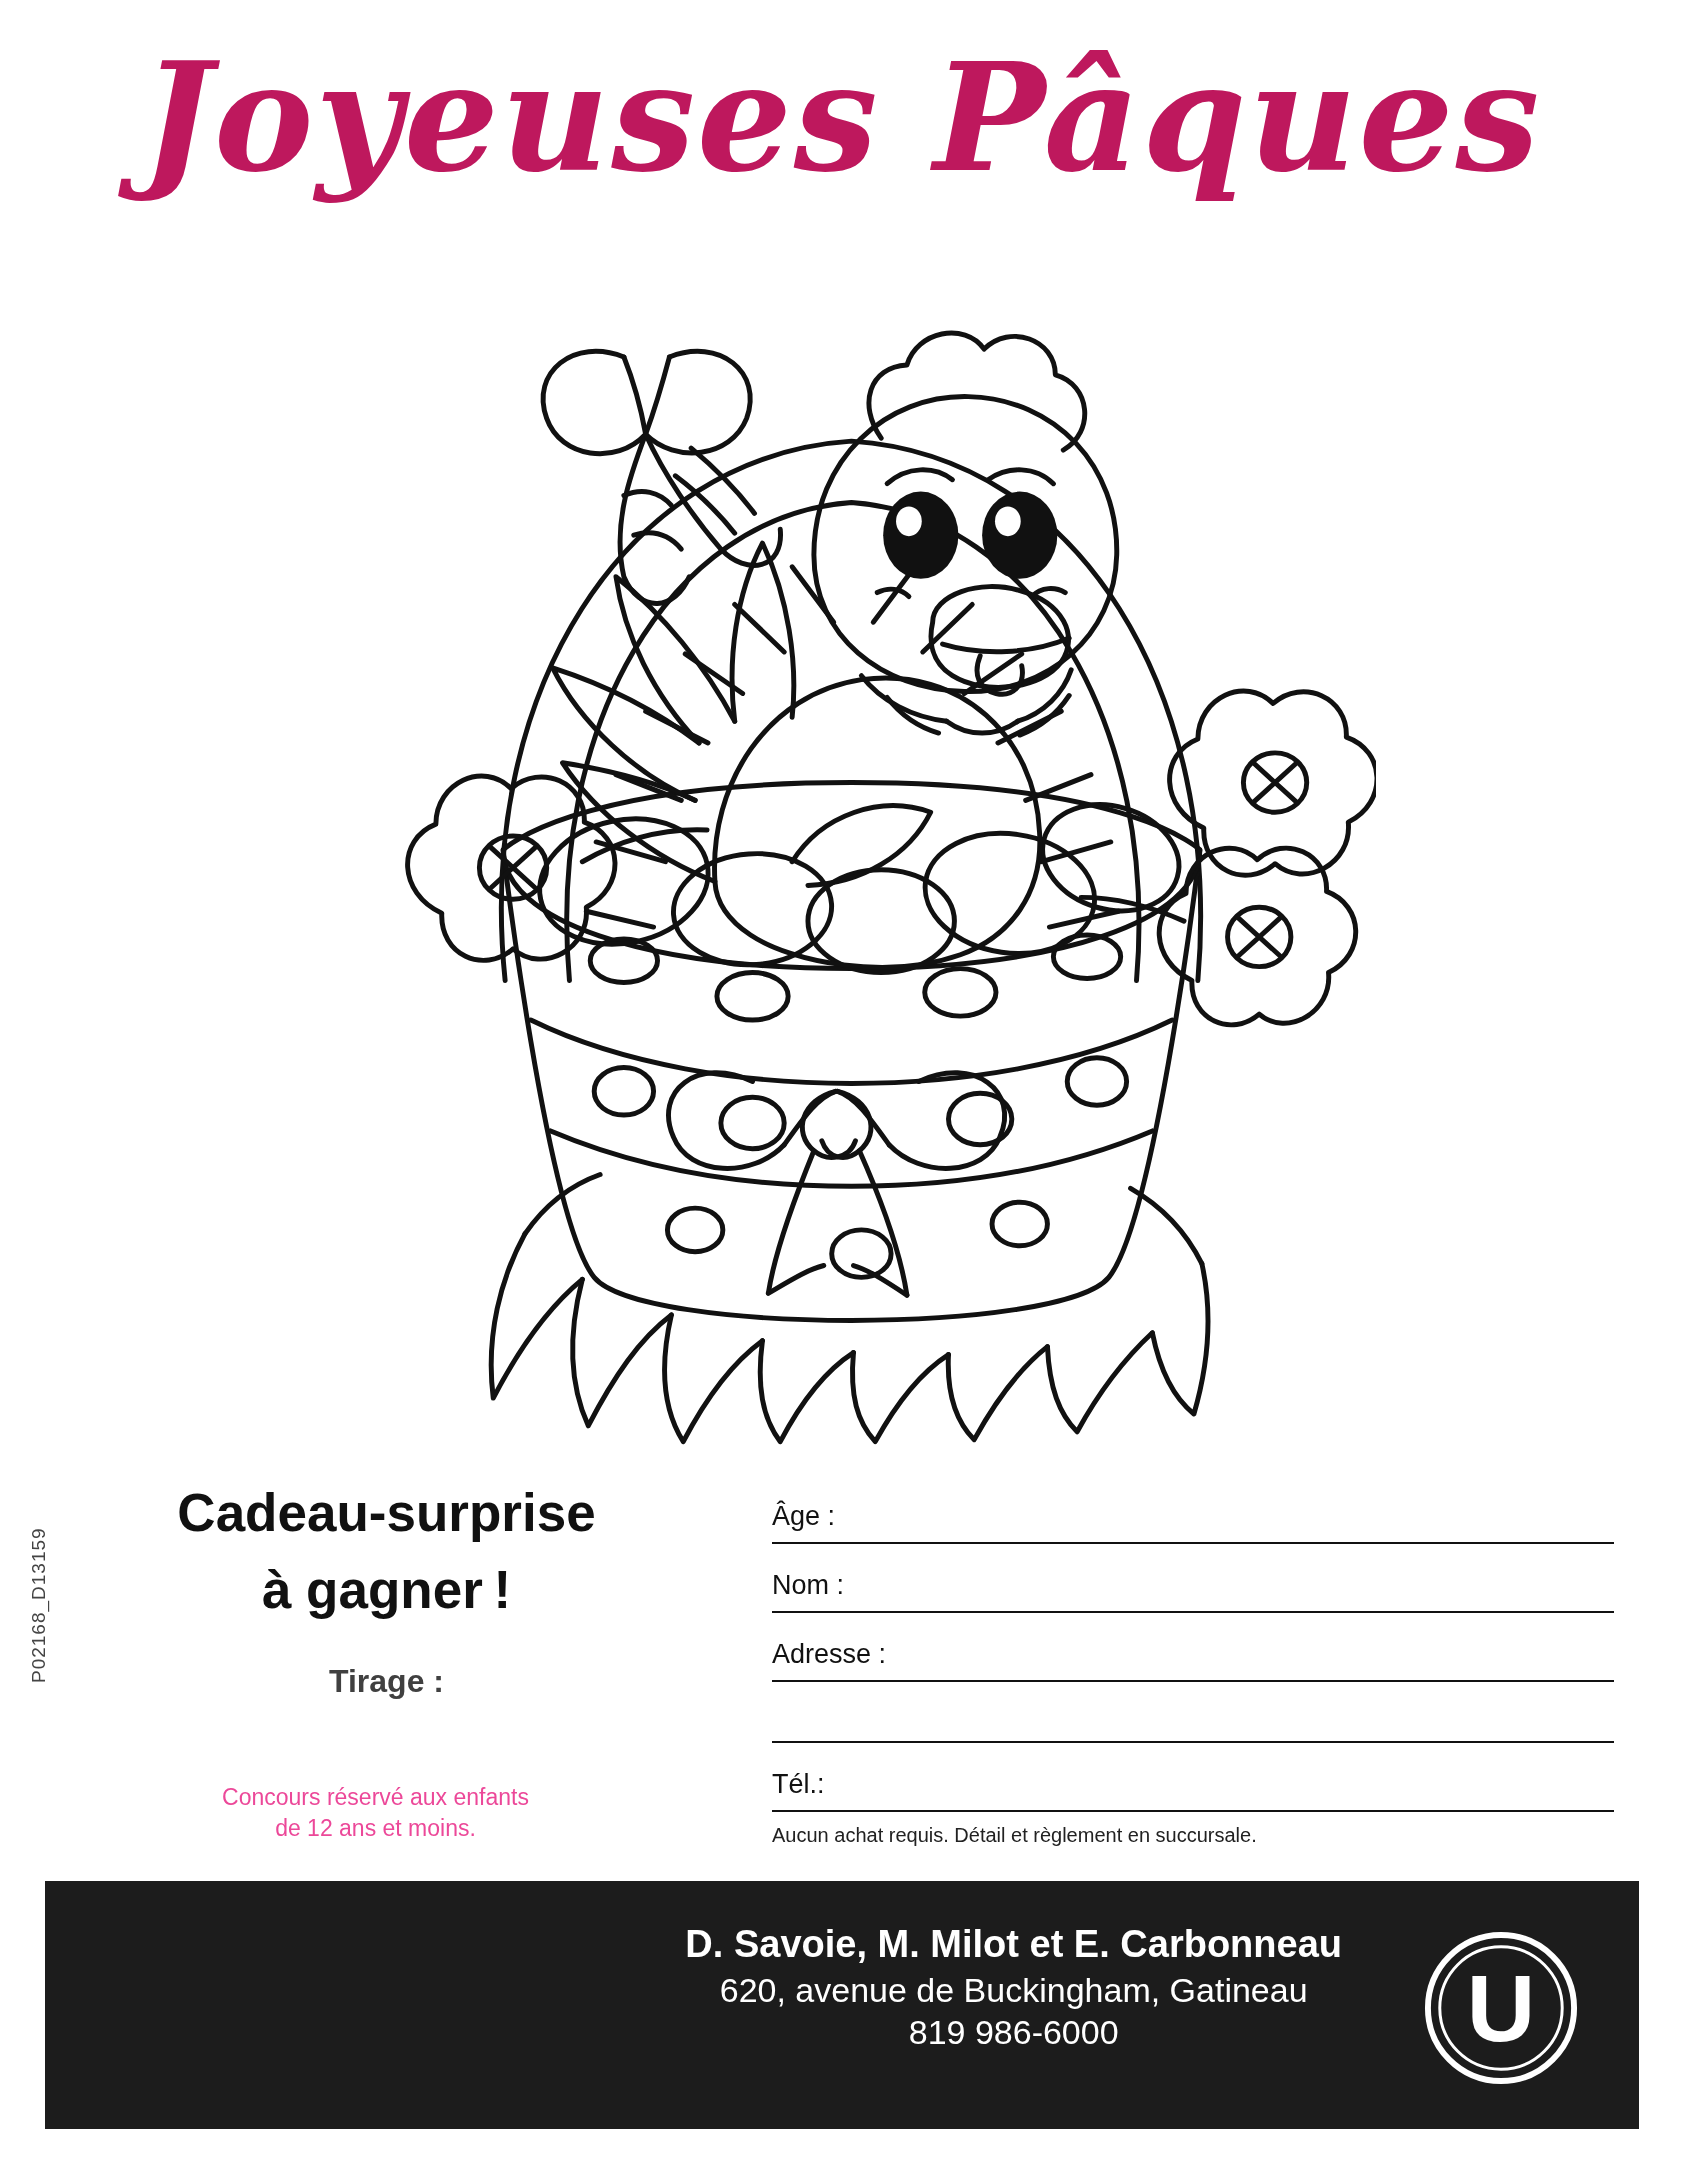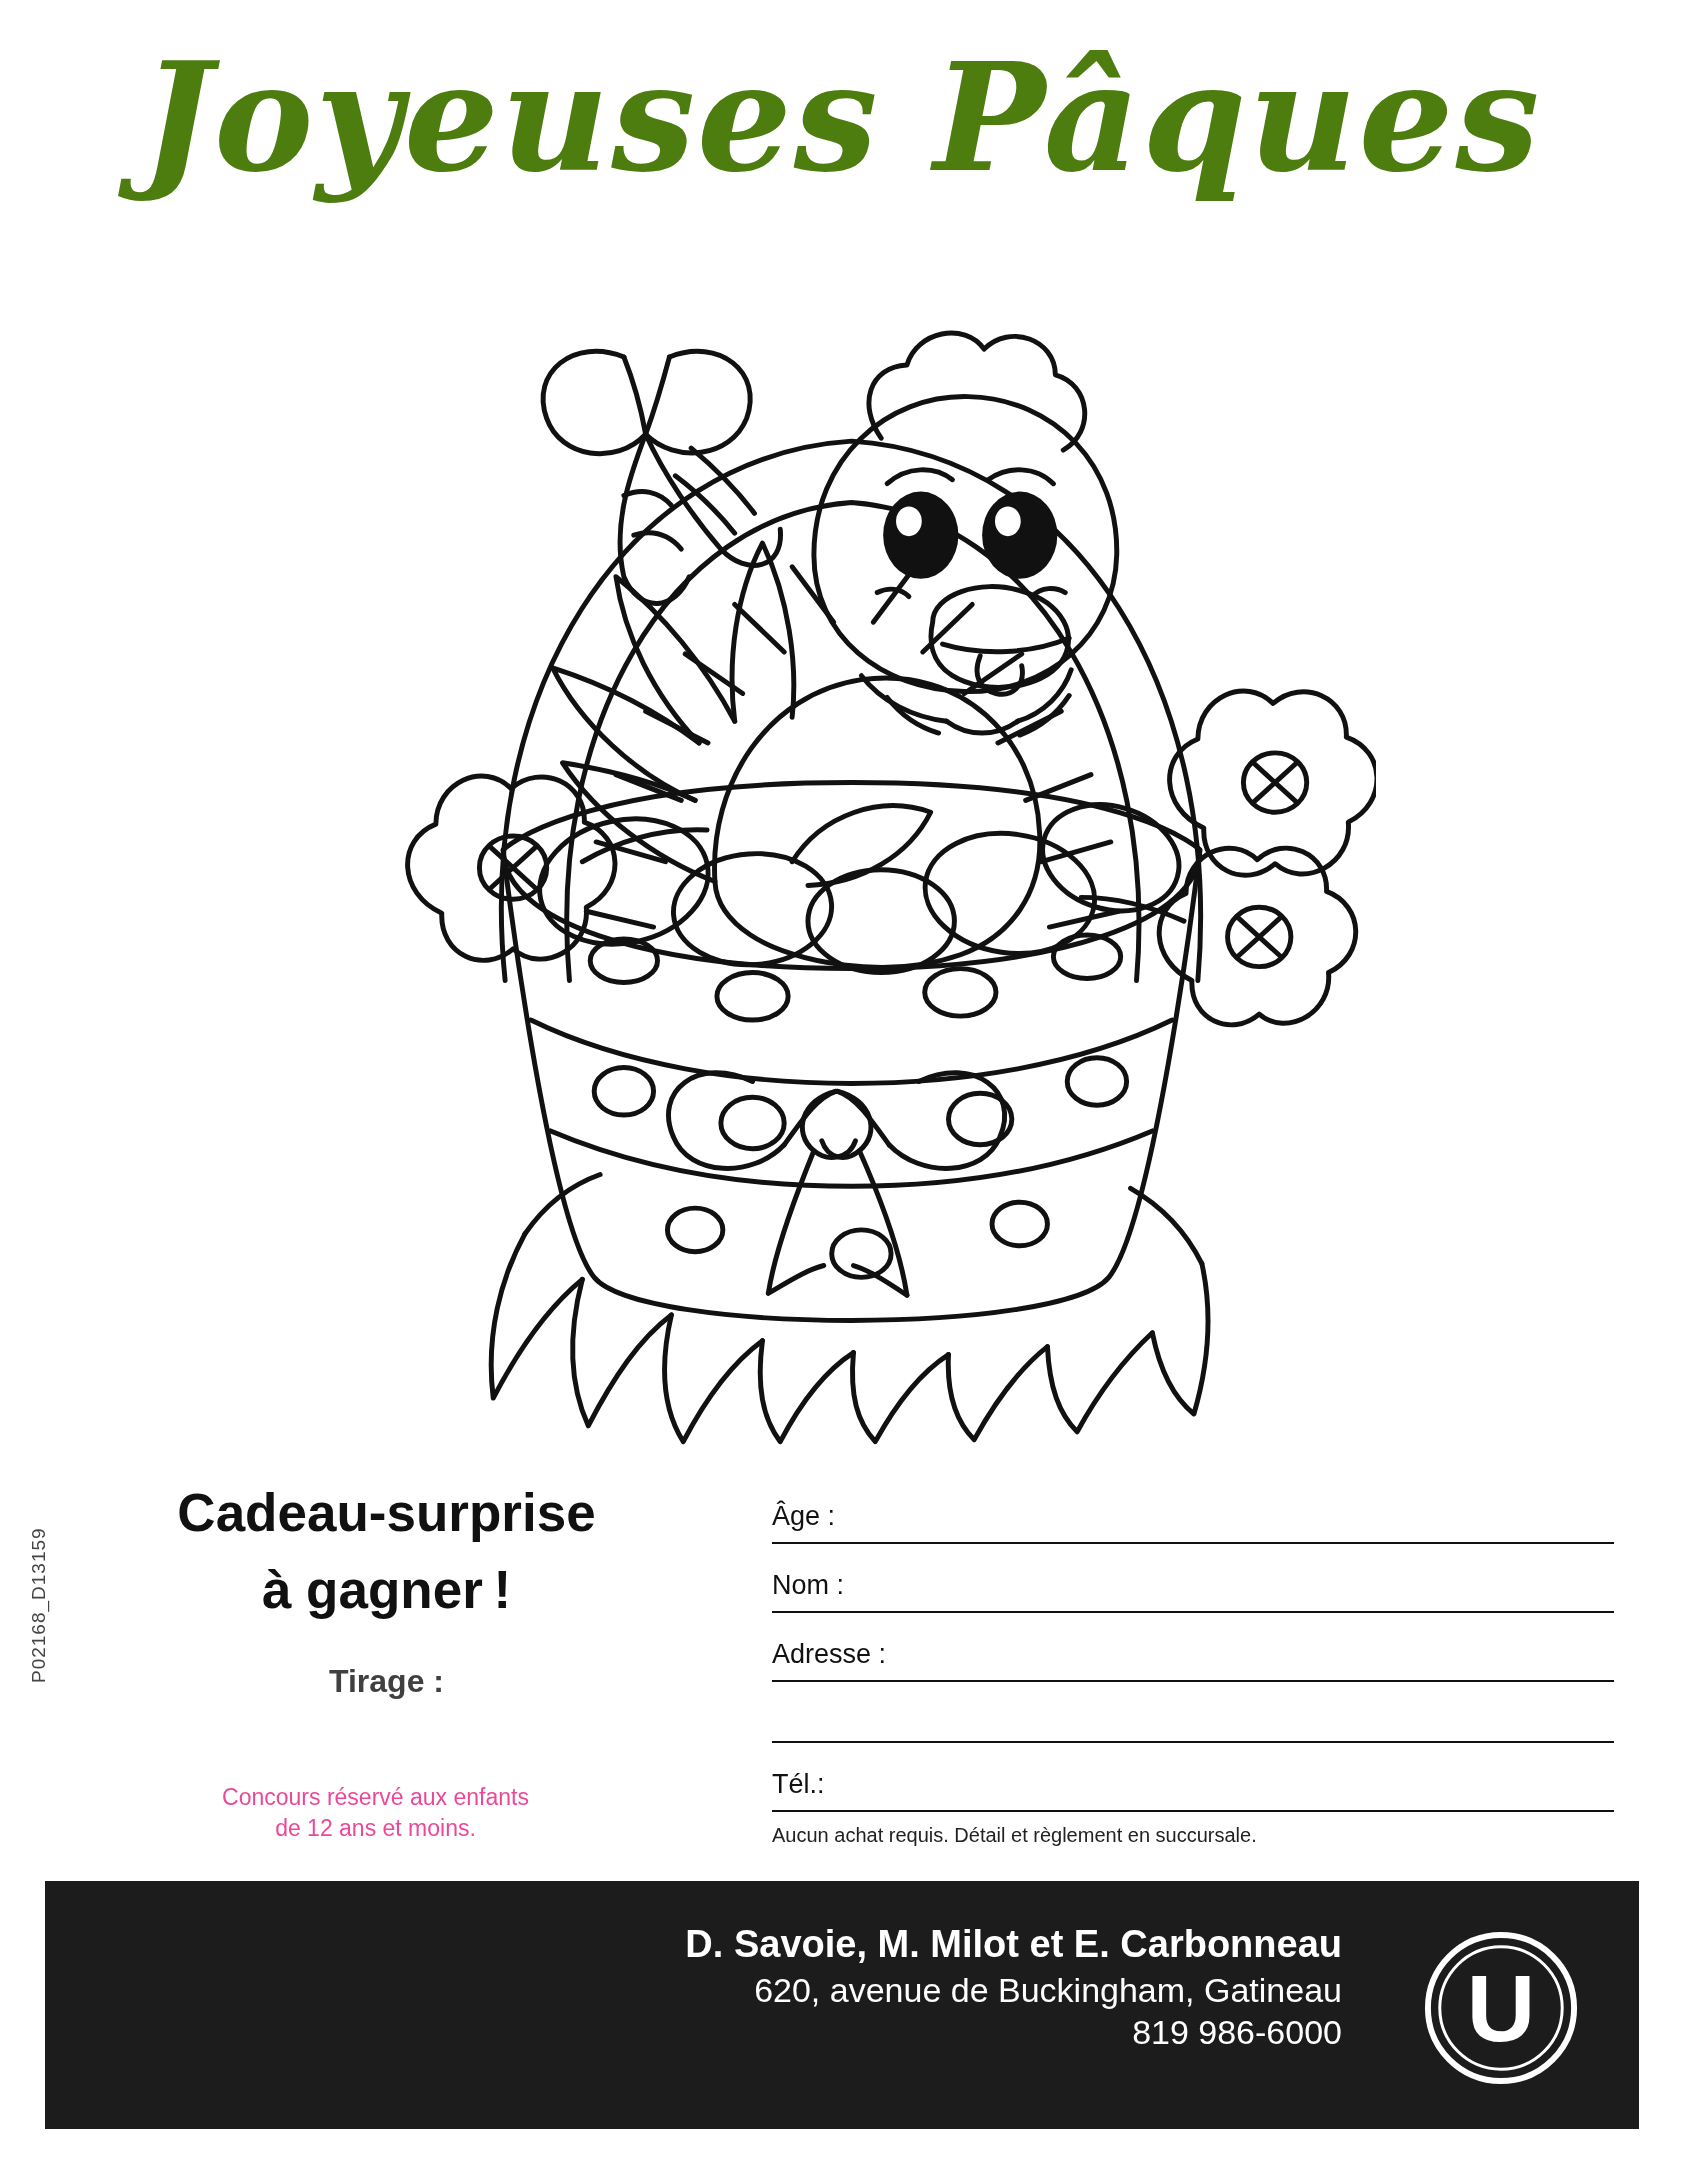--- a/index.html
+++ b/index.html
@@ -21,21 +21,21 @@
     position: absolute;
     top: 30px;
     left: 0;
     width: 1683px;
     text-align: center;
     font-family: "DejaVu Serif", serif;
     font-style: italic;
     font-weight: 700;
     font-size: 149px;
     letter-spacing: 2px;
-    color: #4d7c0f;
+    color: #be185d;
     white-space: nowrap;
   }
 
   
   .artwork {
     position: absolute;
     top: 228px;
     left: 327px;
     width: 1049px;
     height: 1218px;
@@ -140,21 +140,21 @@
     top: 1881px;
     width: 1594px;
     height: 248px;
     background: #1c1c1c;
     color: #ffffff;
   }
   .footer-text {
     position: absolute;
     right: 297px;
     top: 40px;
-    text-align: right;
+    text-align: center;
     line-height: 1.25;
   }
   .footer-name {
     font-size: 38px;
     font-weight: 700;
   }
   .footer-addr {
     font-size: 34px;
     font-weight: 400;
   }

